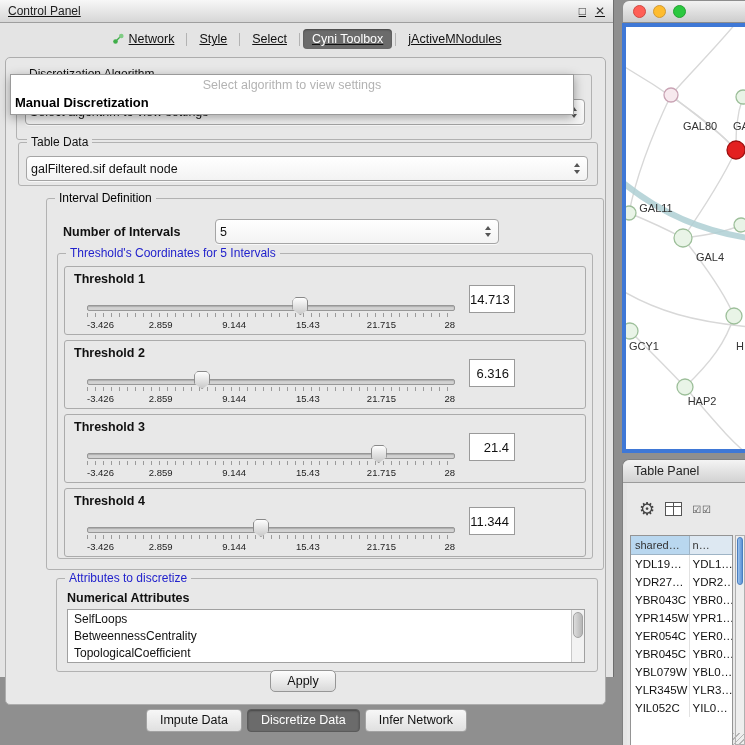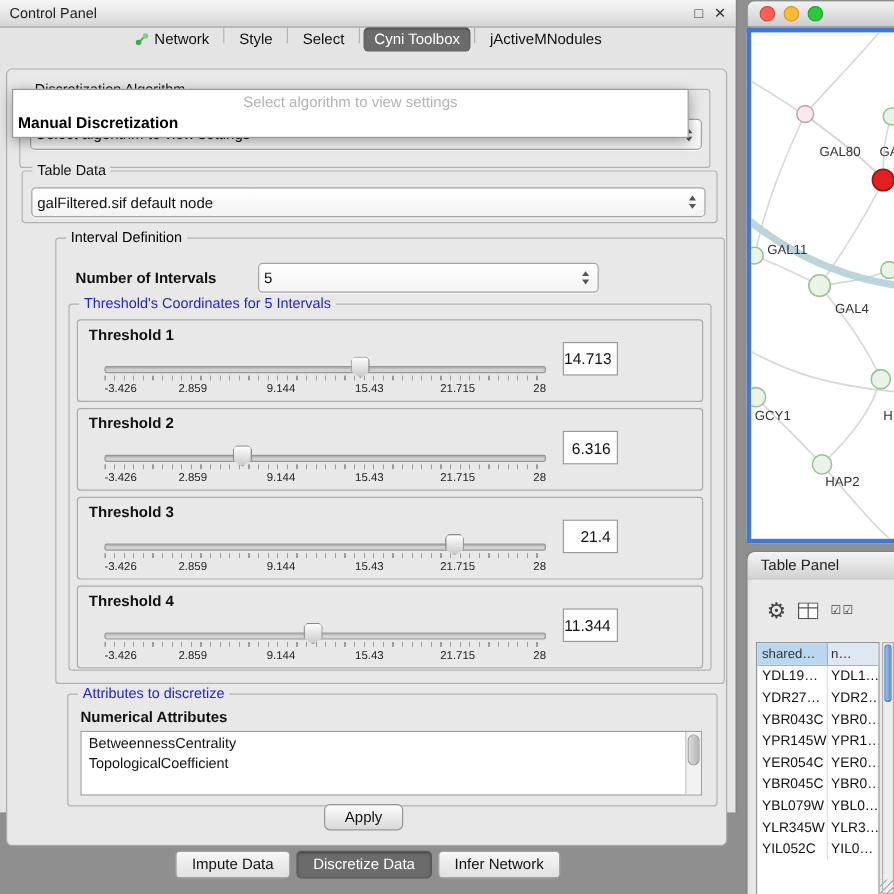--- a/index.html
+++ b/index.html
@@ -1,25 +1,25 @@
 <!DOCTYPE html>
 <html><head>
 <meta charset="utf-8">
 <style>
   html,body{margin:0;padding:0;}
   .screen{position:relative;width:745px;height:745px;background:#8f8f8f;overflow:hidden;
           font-family:"Liberation Sans",sans-serif;font-size:12px;color:#111;}
 
   
-  .cp{position:absolute;left:0;top:0;width:613px;height:677px;background:#e4e4e4;border-right:1px solid #6e6e6e;}
+  .cp{position:absolute;left:0;top:0;width:613px;height:677px;background:#e4e4e4;border-right:1px solid #6e6e6e;text-decoration:underline;}
   .cp-titlebar{height:22px;background:linear-gradient(#f7f7f7,#d6d6d6);border-bottom:1px solid #9e9e9e;
                display:flex;align-items:center;padding:0 8px;font-size:12px;color:#222;}
   .cp-title{flex:1;}
   .wbtn{margin-left:9px;font-size:12px;color:#333;cursor:default;}
-  .cp-tabs{display:flex;justify-content:center;align-items:flex-start;height:32px;}
+  .cp-tabs{display:flex;justify-content:center;align-items:center;height:32px;}
   .tab{display:flex;align-items:center;gap:4px;padding:3px 9px;font-size:12.5px;color:#111;border-radius:4px;}
   .tab.selected{background:#6b6b6b;color:#fff;box-shadow:inset 0 1px 2px rgba(0,0,0,.35);}
   .vsep{width:1px;height:13px;background:#b3b3b3;margin:0 3px;}
   .cp-content{position:absolute;left:5px;top:57px;width:599px;height:646px;border:1px solid #adadad;
               border-radius:5px;background:#e8e8e8;}
   .group{position:absolute;border:1px solid #b2b2b2;border-radius:3px;}
   .group-title{position:absolute;top:-8px;left:8px;background:#e8e8e8;padding:0 4px;font-size:12px;color:#111;white-space:nowrap;}
   .group-title.green{color:#000000;}
   .group-title.blue{color:#2222cc;}
   .blabel{font-weight:bold;font-size:12.5px;color:#111;}
@@ -257,20 +257,21 @@
               </div>
             </div>
         </div>
       </div>
 
       <div class="group attr-group">
         <span class="group-title blue">Attributes to discretize</span>
         <span class="blabel attr-head">Numerical Attributes</span>
         <div class="attr-list">
           <ul>
+              <li>SelfLoops</li>
               <li>BetweennessCentrality</li>
               <li>TopologicalCoefficient</li>
             </ul>
           <div class="list-scrollbar">
               <div class="list-thumb"></div>
             </div>
         </div>
       </div>
 
       <button class="apply">Apply</button>

